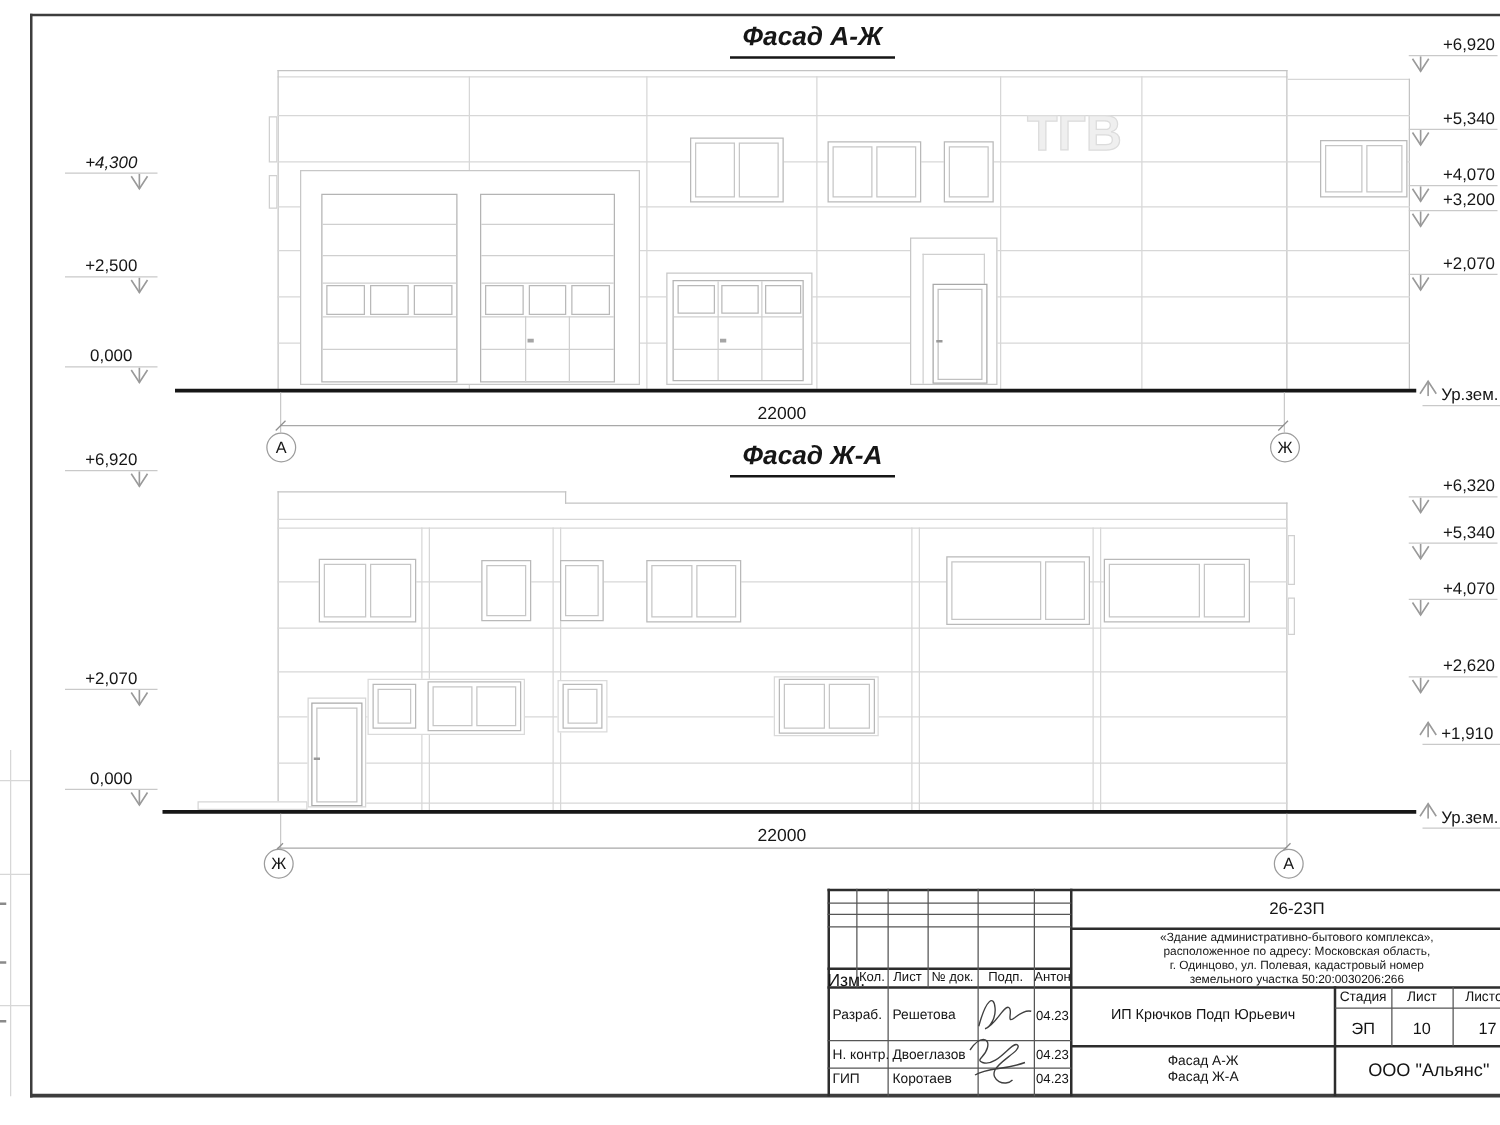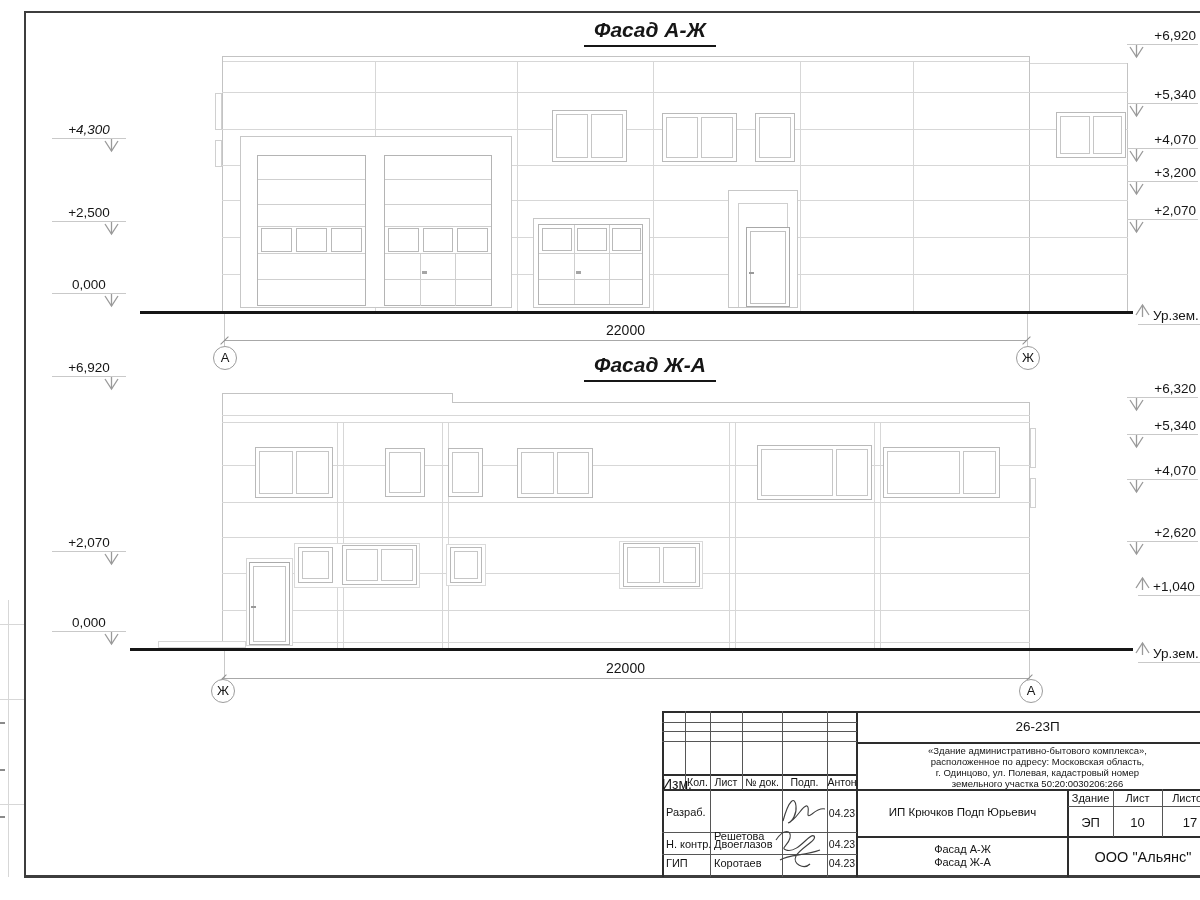--- a/index.html
+++ b/index.html
@@ -73,20 +73,21 @@
     <div class="ln" style="left:375px;top:61px;width:1px;height:250px;"></div>
     <div class="ln" style="left:517px;top:61px;width:1px;height:250px;"></div>
     <div class="ln" style="left:653px;top:61px;width:1px;height:250px;"></div>
     <div class="ln" style="left:800px;top:61px;width:1px;height:250px;"></div>
     <div class="ln" style="left:913px;top:61px;width:1px;height:250px;"></div>
 
     <div class="pr" style="left:215px;top:93px;width:7px;height:37px;"></div>
     <div class="pr" style="left:215px;top:140px;width:7px;height:27px;"></div>
 
     <div class="wm" style="left:792px;top:86px;width:135px;">
+      <div style="font-size:40px;">ТГВ</div>
     </div>
 
     <div class="portal" style="left:240px;top:136px;width:272px;height:172px;">
       <div class="gdoor" style="left:16px;top:18px;width:109px;height:151px;">
         <div class="gline" style="left:0;top:23px;width:107px;height:1px;"></div>
         <div class="gline" style="left:0;top:48px;width:107px;height:1px;"></div>
         <div class="gline" style="left:0;top:70px;width:107px;height:1px;"></div>
         <div class="gline" style="left:0;top:97px;width:107px;height:1px;"></div>
         <div class="gline" style="left:0;top:123px;width:107px;height:1px;"></div>
         <div style="position:absolute;left:3px;top:72px;width:101px;height:24px;display:flex;gap:4px;">
@@ -208,21 +209,21 @@
       </svg>
   </div>
   <div class="lvl rgt" style="left:1127px;top:132px;width:71px;">
     <div class="lvl-t">+4,070</div>
       <div class="lvl-u"></div>
     <svg width="17" height="14" viewBox="0 0 17 14" style="left:1px;top:17px;">
         <path d="M2 2 L8.5 12 L15 2" fill="none" stroke="#9a9a9a" stroke-width="1.3"></path>
         <path d="M8.5 12 L8.5 0" stroke="#9a9a9a" stroke-width="1.3"></path>
       </svg>
   </div>
-  <div class="lvl rgt" style="left:1127px;top:165px;width:71px;">
+  <div class="lvl rgt" style="left:1127px;top:152px;width:71px;">
     <div class="lvl-t">+3,200</div>
       <div class="lvl-u"></div>
     <svg width="17" height="14" viewBox="0 0 17 14" style="left:1px;top:17px;">
         <path d="M2 2 L8.5 12 L15 2" fill="none" stroke="#9a9a9a" stroke-width="1.3"></path>
         <path d="M8.5 12 L8.5 0" stroke="#9a9a9a" stroke-width="1.3"></path>
       </svg>
   </div>
   <div class="lvl rgt" style="left:1127px;top:203px;width:71px;">
     <div class="lvl-t">+2,070</div>
       <div class="lvl-u"></div>
@@ -390,21 +391,21 @@
     <svg width="17" height="14" viewBox="0 0 17 14" style="left:1px;top:17px;">
         <path d="M2 2 L8.5 12 L15 2" fill="none" stroke="#9a9a9a" stroke-width="1.3"></path>
         <path d="M8.5 12 L8.5 0" stroke="#9a9a9a" stroke-width="1.3"></path>
       </svg>
   </div>
   <div class="lvl up" style="left:1138px;top:579px;width:62px;">
     <svg width="17" height="14" viewBox="0 0 17 14" style="left:-4px;top:-3px;">
         <path d="M2 12 L8.5 2 L15 12" fill="none" stroke="#9a9a9a" stroke-width="1.3"></path>
         <path d="M8.5 2 L8.5 14" stroke="#9a9a9a" stroke-width="1.3"></path>
       </svg>
-    <div class="lvl-t">+1,040</div>
+    <div class="lvl-t">+1,910</div>
       <div class="lvl-u"></div>
   </div>
   <div class="lvl up" style="left:1138px;top:646px;width:62px;">
     <svg width="17" height="14" viewBox="0 0 17 14" style="left:-4px;top:-5px;">
         <path d="M2 12 L8.5 2 L15 12" fill="none" stroke="#9a9a9a" stroke-width="1.3"></path>
         <path d="M8.5 2 L8.5 14" stroke="#9a9a9a" stroke-width="1.3"></path>
       </svg>
     <div class="lvl-t">Ур.зем.</div>
       <div class="lvl-u"></div>
   </div>
@@ -435,21 +436,21 @@
     <div class="tb-t" style="left:1162px;top:789px;width:1px;height:48px;"></div>
 
     <div class="cell c-c" style="left:662px;top:776px;width:23px;font-size:14px;">Изм.</div>
     <div class="cell c-c" style="left:685px;top:776px;width:25px;font-size:10.5px;">Кол.</div>
     <div class="cell c-c" style="left:710px;top:776px;width:32px;font-size:10.5px;">Лист</div>
     <div class="cell c-c" style="left:742px;top:776px;width:40px;font-size:10.5px;">№ док.</div>
     <div class="cell c-c" style="left:782px;top:776px;width:45px;font-size:10.5px;">Подп.</div>
     <div class="cell c-c" style="left:827px;top:776px;width:30px;font-size:10.5px;">Антон</div>
 
     <div class="cell" style="left:666px;top:806px;font-size:11px;">Разраб.</div>
-    <div class="cell" style="left:714px;top:806px;font-size:11px;margin-top:24px;">Решетова</div>
+    <div class="cell" style="left:714px;top:806px;font-size:11px;">Решетова</div>
     <div class="cell c-c" style="left:827px;top:807px;width:30px;font-size:10.5px;">04.23</div>
     <div class="cell" style="left:666px;top:838px;font-size:11px;">Н. контр.</div>
     <div class="cell" style="left:714px;top:838px;font-size:11px;">Двоеглазов</div>
     <div class="cell c-c" style="left:827px;top:838px;width:30px;font-size:10.5px;">04.23</div>
     <div class="cell" style="left:666px;top:857px;font-size:11px;">ГИП</div>
     <div class="cell" style="left:714px;top:857px;font-size:11px;text-align:center;">Коротаев</div>
     <div class="cell c-c" style="left:827px;top:857px;width:30px;font-size:10.5px;">04.23</div>
 
     <svg style="position:absolute;left:779px;top:794px;" width="48" height="34" viewBox="0 0 48 34">
       <path d="M4 27 C10 5 16 2 17 12 C18 20 13 28 9 29 C17 27 24 10 28 12 C32 14 25 26 33 20 C38 16 42 14 46 15" fill="none" stroke="#3f3f3f" stroke-width="1.1"></path>
@@ -457,21 +458,21 @@
     <svg style="position:absolute;left:770px;top:826px;" width="58" height="48" viewBox="0 0 58 48">
       <path d="M6 14 C14 2 22 4 20 12 C18 20 10 22 16 24 C28 28 40 6 44 10 C48 14 30 22 26 30 C22 38 34 44 40 38 M10 34 C20 28 34 30 50 24" fill="none" stroke="#3f3f3f" stroke-width="1.1"></path>
     </svg>
 
     <div class="cell c-c" style="left:857px;top:719px;width:361px;font-size:13.5px;">26-23П</div>
     <div class="cell c-c" style="left:859px;top:745px;width:357px;font-size:9.5px;">«Здание административно-бытового комплекса»,</div>
     <div class="cell c-c" style="left:859px;top:756px;width:357px;font-size:9.5px;">расположенное по адресу: Московская область,</div>
     <div class="cell c-c" style="left:859px;top:767px;width:357px;font-size:9.5px;">г. Одинцово, ул. Полевая, кадастровый номер</div>
     <div class="cell c-c" style="left:859px;top:778px;width:357px;font-size:9.5px;">земельного участка 50:20:0030206:266</div>
     <div class="cell c-c" style="left:857px;top:806px;width:211px;font-size:11.5px;">ИП Крючков Подп Юрьевич</div>
-    <div class="cell c-c" style="left:1068px;top:792px;width:45px;font-size:11px;">Здание</div>
+    <div class="cell c-c" style="left:1068px;top:792px;width:45px;font-size:11px;">Стадия</div>
     <div class="cell c-c" style="left:1113px;top:792px;width:49px;font-size:11px;">Лист</div>
     <div class="cell c-c" style="left:1162px;top:792px;width:56px;font-size:11px;">Листов</div>
     <div class="cell c-c" style="left:1068px;top:815px;width:45px;font-size:13px;">ЭП</div>
     <div class="cell c-c" style="left:1113px;top:815px;width:49px;font-size:13px;">10</div>
     <div class="cell c-c" style="left:1162px;top:815px;width:56px;font-size:13px;">17</div>
     <div class="cell c-c" style="left:857px;top:843px;width:211px;font-size:11px;">Фасад А-Ж</div>
     <div class="cell c-c" style="left:857px;top:856px;width:211px;font-size:11px;">Фасад Ж-А</div>
     <div class="cell c-c" style="left:1068px;top:849px;width:150px;font-size:14.5px;">ООО "Альянс"</div>
   </div>
 

